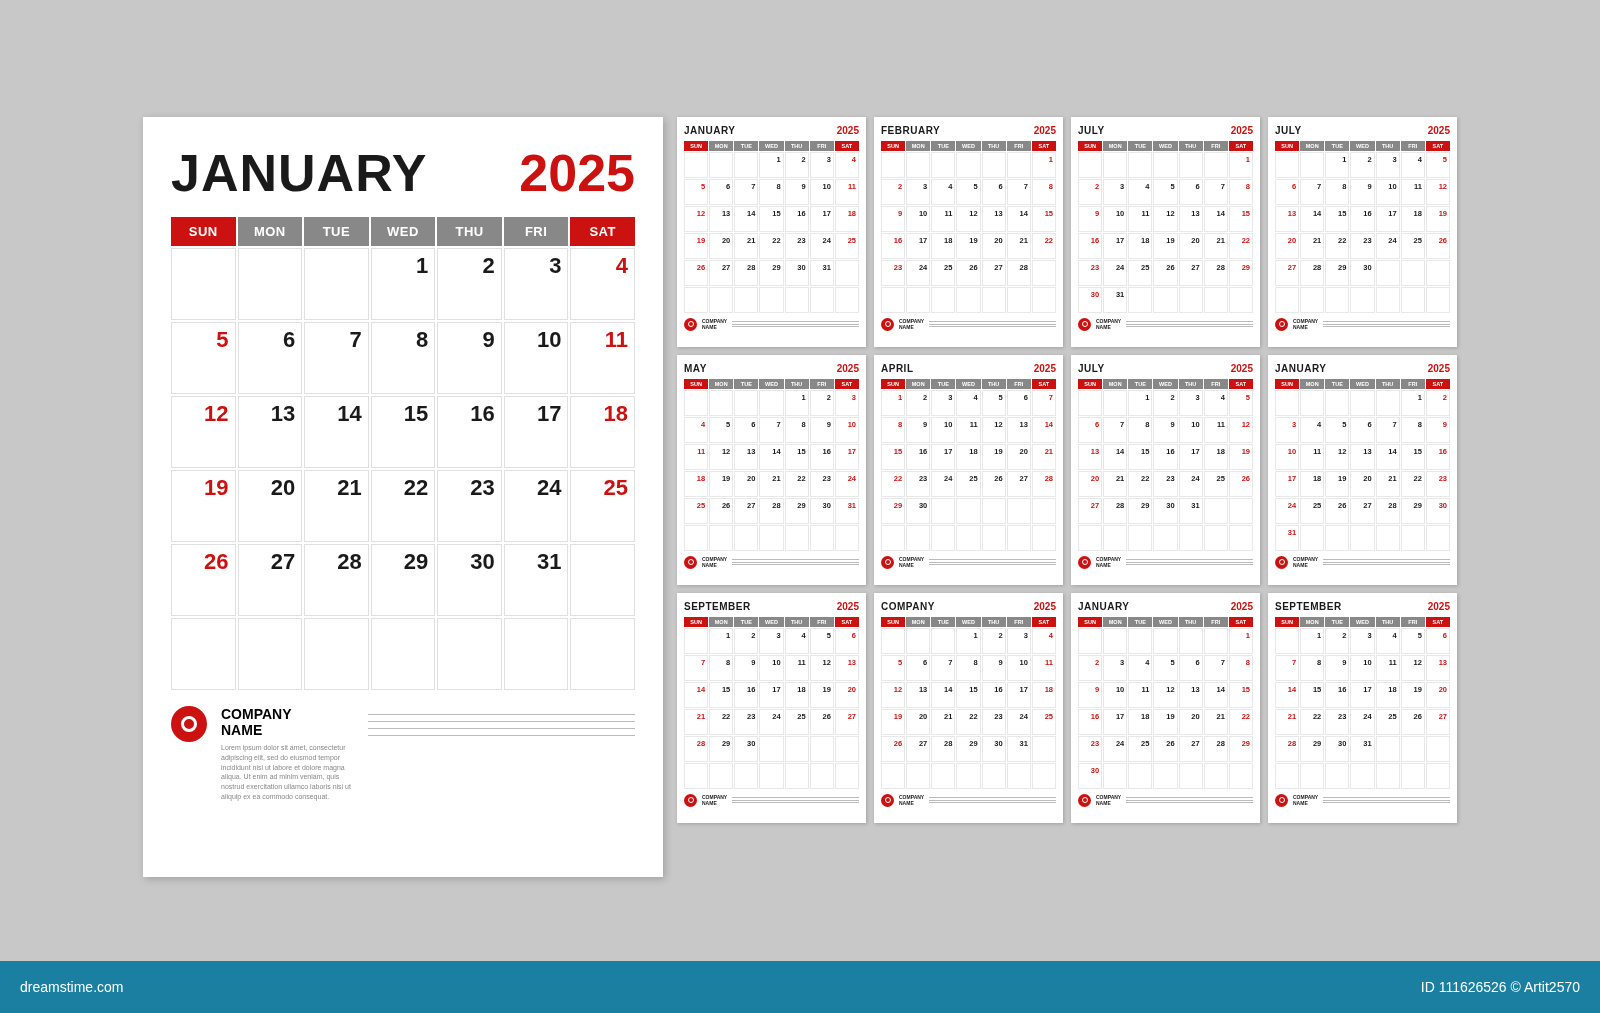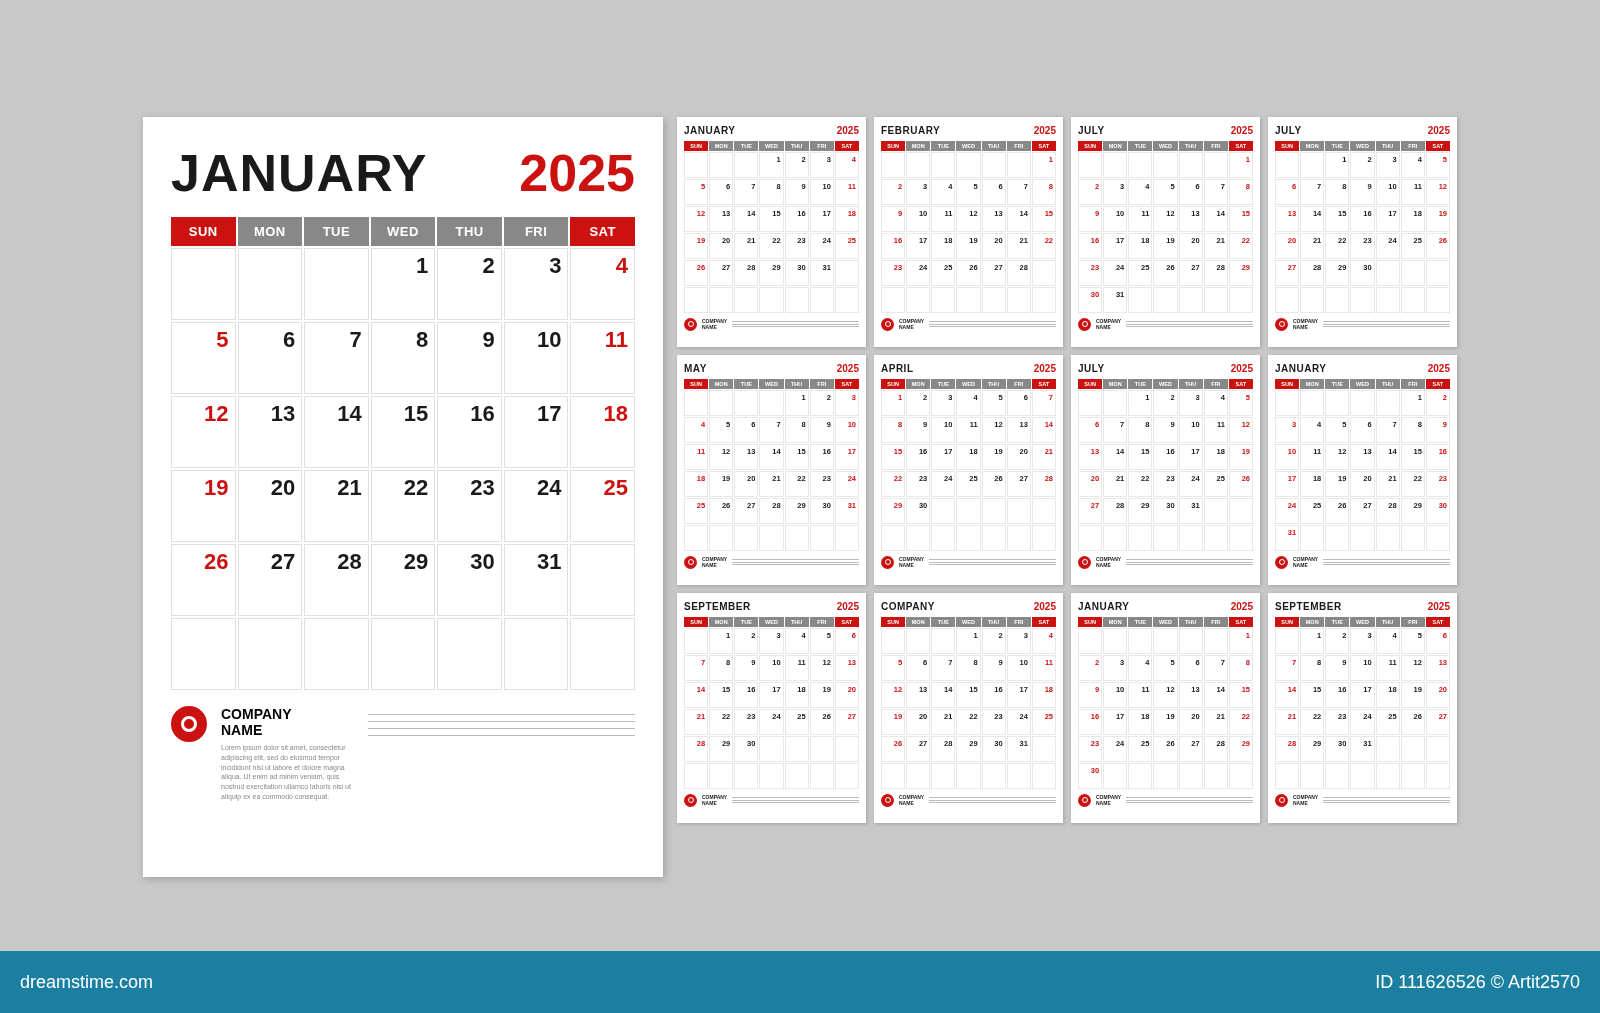--- a/index.html
+++ b/index.html
@@ -14,28 +14,28 @@
       justify-content: center;
       position: relative;
     }
 
     
     .bottom-bar {
       position: absolute;
       bottom: 0;
       left: 0;
       right: 0;
-      height: 62px;
+      height: 52px;
       background-color: #1a7fa0;
       display: flex;
       align-items: center;
       justify-content: space-between;
       padding: 0 20px;
       color: white;
-      font-size: 18px;
+      font-size: 14px;
     }
 
     .main-layout {
       display: flex;
       gap: 14px;
       align-items: flex-start;
       margin-top: -20px;
     }
 
     

